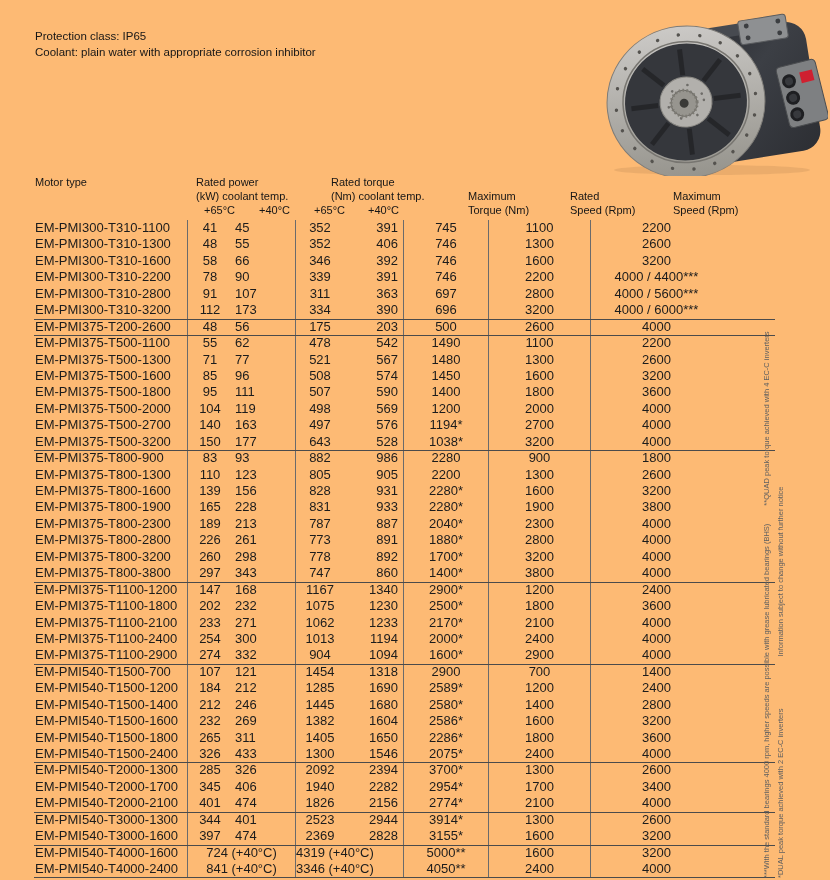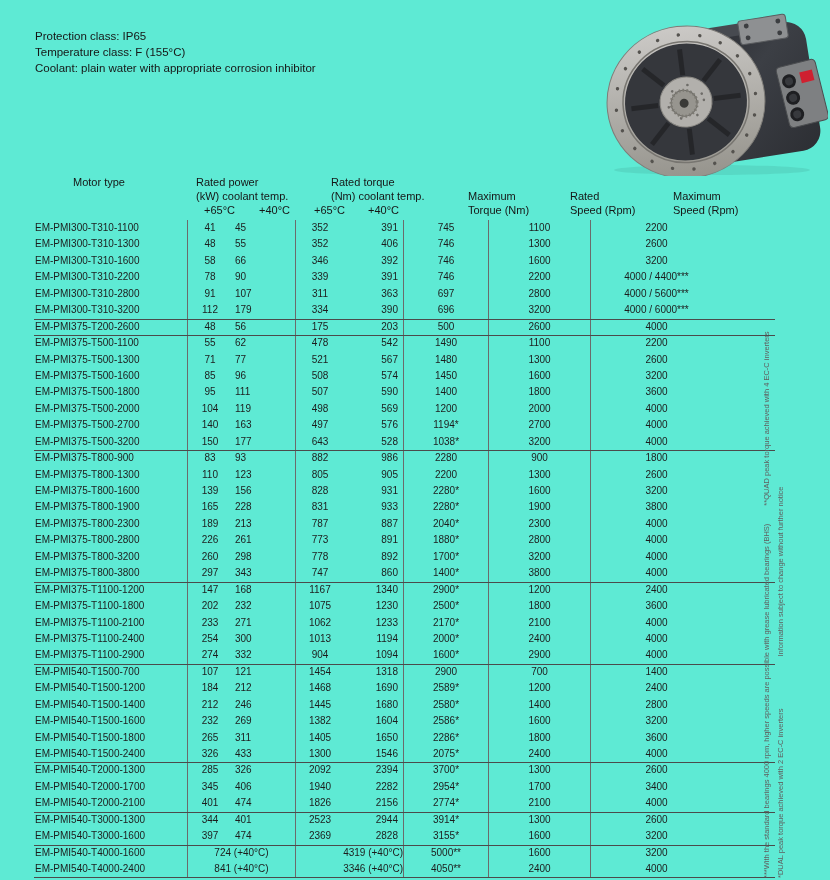--- a/index.html
+++ b/index.html
@@ -1,54 +1,54 @@
 <!DOCTYPE html>
 <html><head>
 <meta charset="utf-8">
 <style>
   html,body{margin:0;padding:0;background:#fff;}
   .page{
-    position:relative;width:830px;height:880px;background:#5eead4;overflow:hidden;
+    position:relative;width:830px;height:880px;background:#fdba74;overflow:hidden;
     font-family:"Liberation Sans", sans-serif;color:#1c1c1c;
   }
   
   .info{position:absolute;left:35px;top:29px;font-size:11.5px;line-height:15.8px;color:#161616;}
   
   .photo{position:absolute;left:600px;top:10px;width:228px;height:166px;}
   
   .hd{position:absolute;font-size:11px;line-height:13px;white-space:nowrap;color:#161616;}
-  .h-motor{left:35px;top:176px;margin-left:38px;}
+  .h-motor{left:35px;top:176px;}
   .h-power1{left:196px;top:176px;}
   .h-power2{left:196px;top:190px;}
   .h-torque1{left:331px;top:176px;}
   .h-torque2{left:331px;top:190px;}
   .h-p65{left:187px;top:204px;width:48px;text-align:right;}
   .h-p40{left:235px;top:204px;width:55px;text-align:right;}
   .h-t65{left:295px;top:204px;width:50px;text-align:right;}
   .h-t40{left:345px;top:204px;width:54px;text-align:right;}
   .h-maxt1{left:468px;top:190px;}
   .h-maxt2{left:468px;top:204px;}
   .h-rs1{left:570px;top:190px;}
   .h-rs2{left:570px;top:204px;}
   .h-ms1{left:673px;top:190px;}
   .h-ms2{left:673px;top:204px;}
   
   .rows{position:absolute;left:35px;top:220px;width:740px;}
-  .row{position:relative;display:flex;height:16.45px;line-height:16.45px;font-size:10px;color:#1c1c1c;}
+  .row{position:relative;display:flex;height:16.45px;line-height:16.45px;font-size:13px;color:#1c1c1c;}
   .row.sep::before{content:'';position:absolute;top:0;left:-1px;width:741px;height:1px;background:#4b4b4b;}
   .row.last::after{content:'';position:absolute;bottom:0;left:-1px;width:741px;height:1px;background:#4b4b4b;}
   .c{box-sizing:border-box;overflow:visible;white-space:nowrap;}
   .vl{border-left:1px solid #6b6b6b;}
   .cm{width:152px;text-align:left;}
   .cp65{width:48px;text-align:center;padding-right:3px;}
   .cp40{width:60px;text-align:left;padding-right:8px;}
   .ct65{width:52px;text-align:center;padding-right:3px;}
   .ct40{width:56px;text-align:right;padding-right:5px;}
   .cpm{width:108px;text-align:center;}
-  .ctm{width:108px;text-align:right;}
+  .ctm{width:108px;text-align:left;}
   .cmt{width:85px;text-align:center;}
   .crs{width:102px;text-align:center;}
   .cms{width:132px;text-align:center;}
   .csp{width:53px;}
   
   .vnote{
     position:absolute;height:11px;line-height:11px;font-size:7.5px;color:#5f5f5f;
     white-space:nowrap;transform-origin:0 100%;transform:rotate(-90deg);
   }
   .vnote-1{left:772px;top:867px;width:575px;}
@@ -56,21 +56,20 @@
   .vnote .gap1{margin-left:18px;}
   .vnote .gap2{margin-left:52px;}
 </style>
 </head>
 <body>
 
 <div class="page">
 
   <div class="info">
     <div>Protection class: IP65</div>
-    <div>Temperature class: F (155°C)</div>
     <div>Coolant: plain water with appropriate corrosion inhibitor</div>
   </div>
 
   <svg class="photo" viewBox="0 0 228 166">
     <defs>
       <linearGradient id="mg" x1="0" y1="0" x2="1" y2="1">
         <stop offset="0" stop-color="#25272c"></stop>
           <stop offset="0.45" stop-color="#3c3f45"></stop>
           <stop offset="1" stop-color="#2c2e33"></stop>
       </linearGradient>
@@ -199,21 +198,21 @@
         <div class="c ct65 vl">311</div>
         <div class="c ct40">363</div>
         <div class="c cmt vl">697</div>
         <div class="c crs vl">2800</div>
         <div class="c cms vl">4000 / 5600***</div>
         <div class="c csp"></div>
       </div>
       <div class="row">
         <div class="c cm">EM-PMI300-T310-3200</div>
         <div class="c cp65 vl">112</div>
-        <div class="c cp40">179</div>
+        <div class="c cp40">173</div>
         <div class="c ct65 vl">334</div>
         <div class="c ct40">390</div>
         <div class="c cmt vl">696</div>
         <div class="c crs vl">3200</div>
         <div class="c cms vl">4000 / 6000***</div>
         <div class="c csp"></div>
       </div>
       <div class="row sep">
         <div class="c cm">EM-PMI375-T200-2600</div>
         <div class="c cp65 vl">48</div>
@@ -453,21 +452,21 @@
         <div class="c ct40">1318</div>
         <div class="c cmt vl">2900</div>
         <div class="c crs vl">700</div>
         <div class="c cms vl">1400</div>
         <div class="c csp"></div>
       </div>
       <div class="row">
         <div class="c cm">EM-PMI540-T1500-1200</div>
         <div class="c cp65 vl">184</div>
         <div class="c cp40">212</div>
-        <div class="c ct65 vl">1468</div>
+        <div class="c ct65 vl">1285</div>
         <div class="c ct40">1690</div>
         <div class="c cmt vl">2589*</div>
         <div class="c crs vl">1200</div>
         <div class="c cms vl">2400</div>
         <div class="c csp"></div>
       </div>
       <div class="row">
         <div class="c cm">EM-PMI540-T1500-1400</div>
         <div class="c cp65 vl">212</div>
         <div class="c cp40">246</div>

